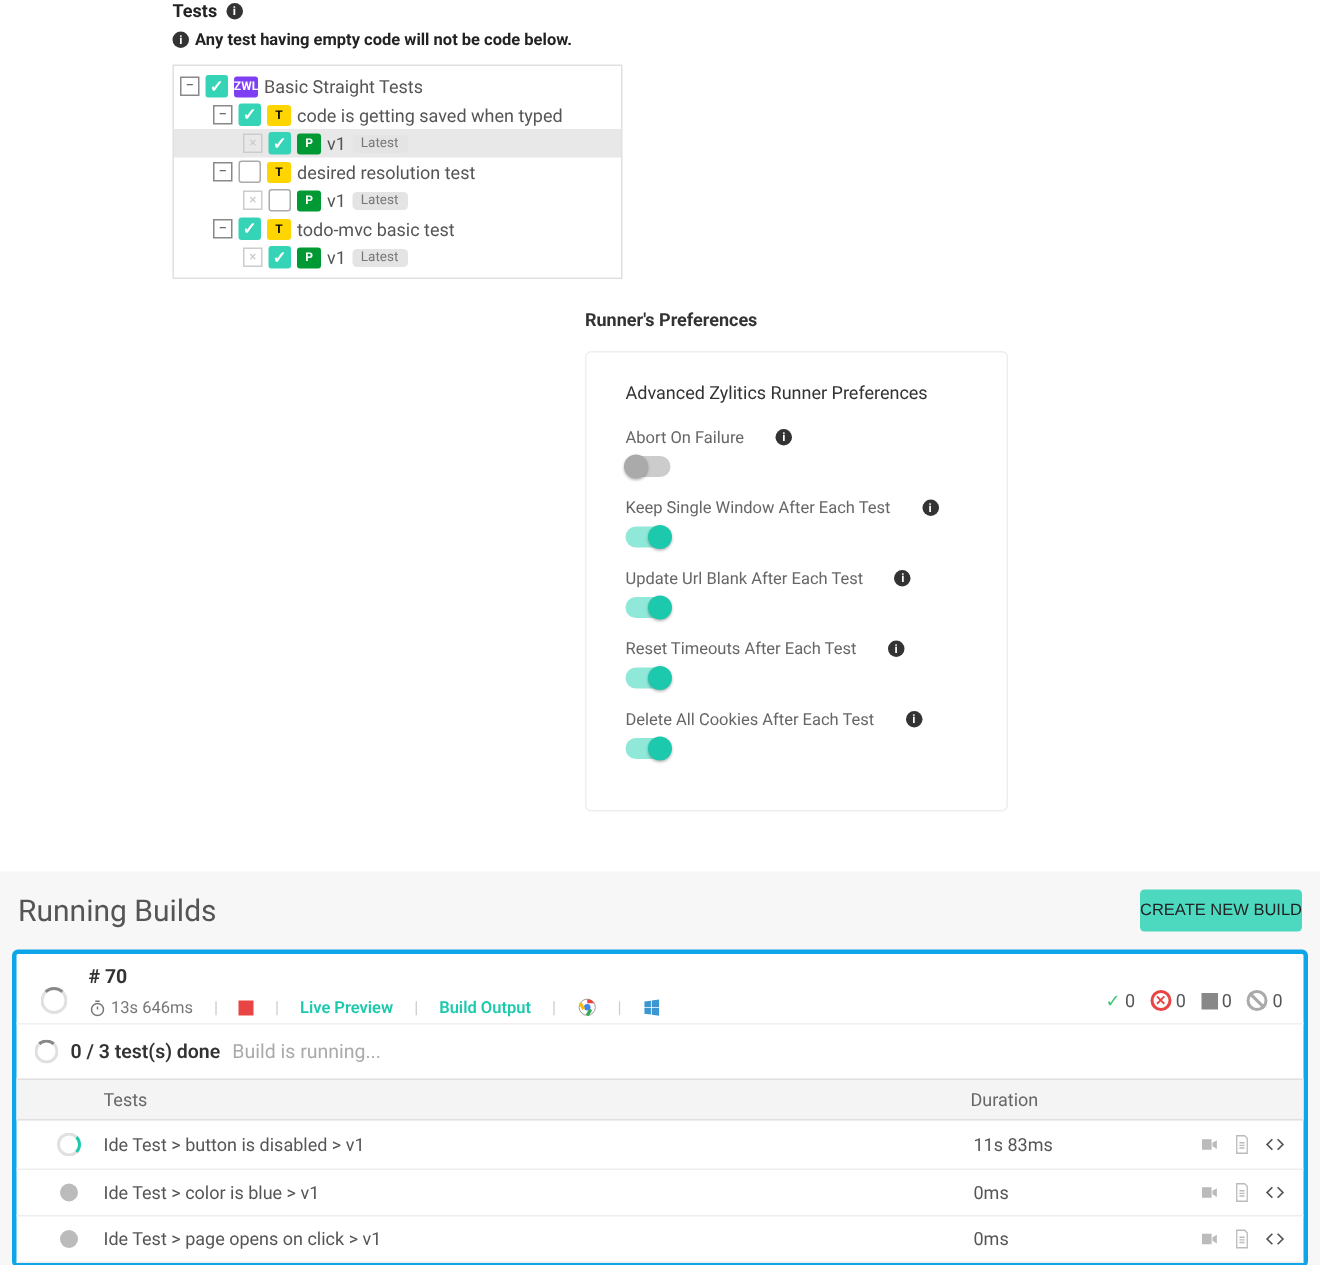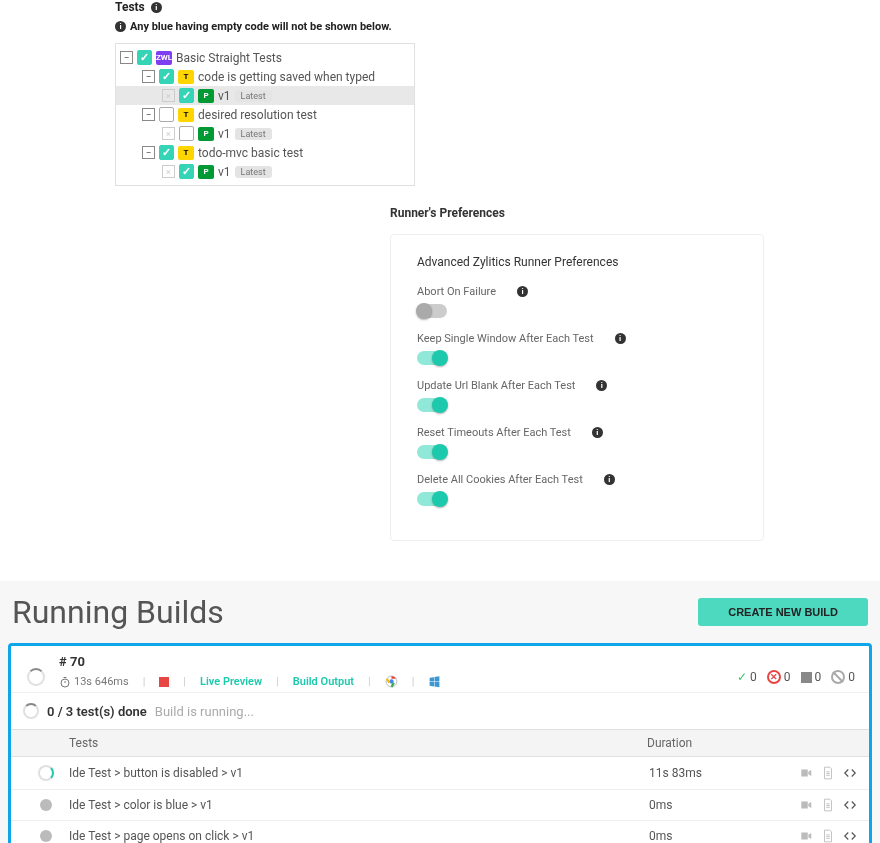--- a/index.html
+++ b/index.html
@@ -22,40 +22,40 @@
 .checkbox.checked::after { content: "✓"; color: #fff; font-size: 11px; font-weight: bold; }
 .tag-purple, .tag-yellow, .tag-green { width: 16px; height: 14px; border-radius: 2px; font-size: 8px; font-weight: 700; display: flex; align-items: center; justify-content: center; }
 .tag-purple { background: #7e3ff2; color: #fff; text-align: right; }
 .tag-yellow { background: #ffd500; color: #000; }
 .tag-green { background: #009933; color: #fff; }
 .tree-label { color: #555; font-size: 12px; }
 .badge-latest { background: #e4e4e4; color: #777; font-size: 9px; padding: 1px 6px; border-radius: 3px; }
 .x-box { width: 13px; height: 13px; border: 1px solid #ccc; color: #ccc; font-size: 9px; display: flex; align-items: center; justify-content: center; }
 
 
-.prefs-wrap { margin-left: 390px; width: 374px; }
+.prefs-wrap { margin-left: 390px; width: 282px; }
 .prefs-title { font-size: 12px; font-weight: 700; margin-bottom: 14px; }
 .prefs-box { border: 1px solid #eee; border-radius: 4px; padding: 20px 26px; background: #fff; }
 .prefs-sub { font-size: 12px; color: #333; margin-bottom: 16px; }
 .pref-row { margin-bottom: 14px; }
 .pref-label { font-size: 11px; color: #666; display: flex; align-items: center; gap: 21px; margin-bottom: 6px; }
 .toggle { width: 30px; height: 14px; border-radius: 7px; position: relative; cursor: pointer; }
 .toggle.off { background: #ccc; }
 .toggle.on { background: #8fe8d8; }
 .toggle::after { content: ""; position: absolute; width: 16px; height: 16px; border-radius: 50%; top: -1px; box-shadow: 0 1px 2px rgba(0,0,0,.3); }
 .toggle.off::after { left: -1px; background: #aaa; }
 .toggle.on::after { right: -1px; background: #1dc9ad; }
 
 .info-icon { width: 11px; height: 11px; border-radius: 50%; background: #333; color: #fff; font-size: 8px; display: inline-flex; align-items: center; justify-content: center; font-weight: bold; }
 
 
 .builds { margin-top: 40px; padding: 4px 8px; background: #f7f7f7; }
 .builds-header { display: flex; align-items: center; justify-content: space-between; padding: 8px 4px 12px; }
-.builds-title { font-size: 32px; color: #555; }
-.new-build-btn { background: #4cd9c0; color: #222; font-weight: 700; font-size: 11px; padding: 8px 30px; border-radius: 3px; border: none; cursor: pointer; }
+.builds-title { font-size: 20px; color: #555; }
+.new-build-btn { background: #4cd9c0; color: #222; font-weight: 400; font-size: 11px; padding: 8px 0; border-radius: 3px; border: none; cursor: pointer; }
 .build-card { background: #fff; border: 3px solid #0ea5e9; border-radius: 4px; }
 .build-card-top { position: relative; padding: 8px 12px 4px 48px; }
 .spinner { width: 18px; height: 18px; border: 2px solid #e0e0e0; border-top-color: #888; border-radius: 50%; position: absolute; left: 16px; top: 22px; }
 .spinner.sm { width: 16px; height: 16px; position: static; }
 .build-num { font-size: 13px; font-weight: 700; margin-bottom: 6px; }
 .status-row { display: flex; align-items: center; gap: 14px; font-size: 11px; color: #777; }
 .status-row .pipe { color: #ccc; }
 .stopwatch { display: inline-flex; align-items: center; gap: 3px; }
 .red-stop { width: 10px; height: 10px; background: #e84545; }
 .link-teal { color: #1dc9ad; font-weight: 600; cursor: pointer; }
@@ -88,21 +88,21 @@
 </head>
 <body>
 
 <div class="tests-panel">
   <div class="tests-header">
     <span class="tests-header-title">Tests</span>
     <span class="info-icon">i</span>
   </div>
   <div class="tests-note">
     <span class="info-icon">i</span>
-    <span>Any blue having empty code will not be shown below.</span>
+    <span>Any test having empty code will not be code below.</span>
   </div>
   <div class="tree-box">
     <div class="tree-row indent0">
       <span class="toggle-box">−</span>
       <span class="checkbox checked"></span>
       <span class="tag-purple">ZWL</span>
       <span class="tree-label">Basic Straight Tests</span>
     </div>
 
     <div class="tree-row indent1">

